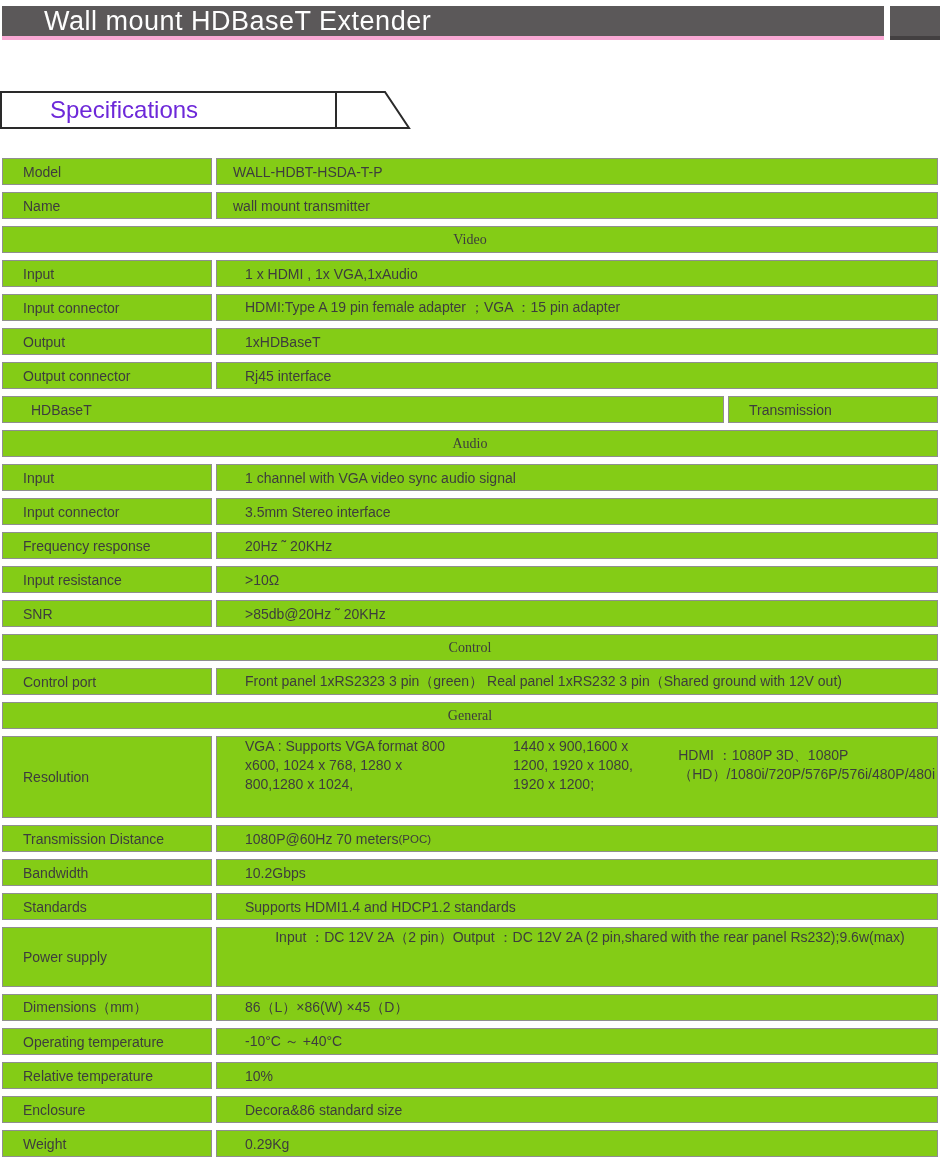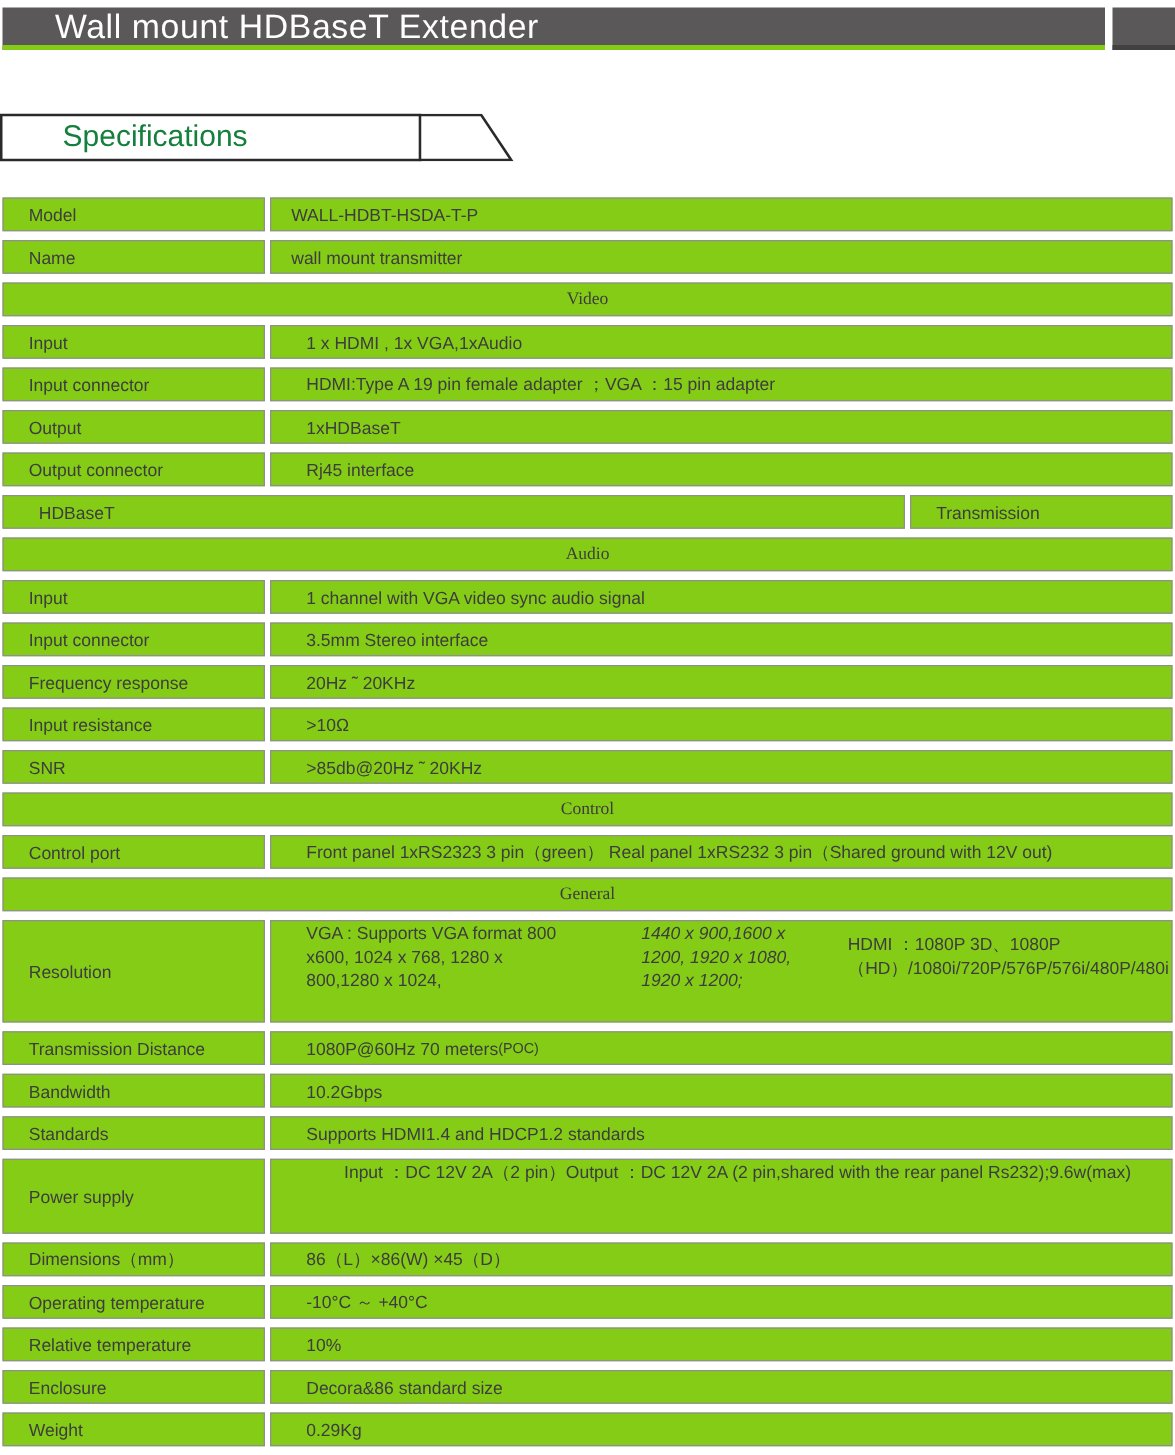--- a/index.html
+++ b/index.html
@@ -15,21 +15,21 @@
   }
 
   
   .topbar {
     position: absolute; top: 6px; left: 2px; right: 0;
     display: flex; gap: 6px; height: 34px;
   }
   .topbar-main {
     flex: 1;
     background: #5b5859;
-    border-bottom: 4px solid #84cc16;
+    border-bottom: 4px solid #f9a8d4;
     box-sizing: border-box;
     display: flex; align-items: center;
     padding-left: 42px;
     color: #fefefe;
     font-size: 27px;
     letter-spacing: 0.5px;
     white-space: nowrap;
   }
   .topbar-square {
     width: 50px;
@@ -45,21 +45,21 @@
   }
   .spec-tab-box {
     position: absolute; left: 0; top: 0;
     width: 337px; height: 38px;
     box-sizing: border-box;
     border: 2px solid #2a2a2a;
     background: #ffffff;
     display: flex; align-items: center;
     padding-left: 48px;
     font-size: 24px;
-    color: #15803d;
+    color: #6d28d9;
   }
   .spec-tab-flag {
     position: absolute; left: 335px; top: 0;
     width: 80px; height: 38px;
   }
 
   
   .spec-table {
     position: absolute; top: 158px; left: 2px;
     width: 936px;
@@ -92,21 +92,21 @@
     align-items: flex-start;
     white-space: normal;
   }
   .section-cell {
     flex: 1;
     display: flex; align-items: center; justify-content: center;
     height: 27px;
     font-family: Liberation Serif, serif;
   }
   .line { line-height: 19px; }
-  .line.indent { padding-left: 56px; font-style: italic; }
+  .line.indent { padding-left: 56px; }
   .line.gap { margin-top: 9px; margin-left: 20px; }
   .small-suffix { font-size: 11.5px; }
 </style>
 </head>
 <body>
 
 <div class="topbar">
   <div class="topbar-main">
     <span>Wall mount HDBaseT Extender</span>
   </div>

